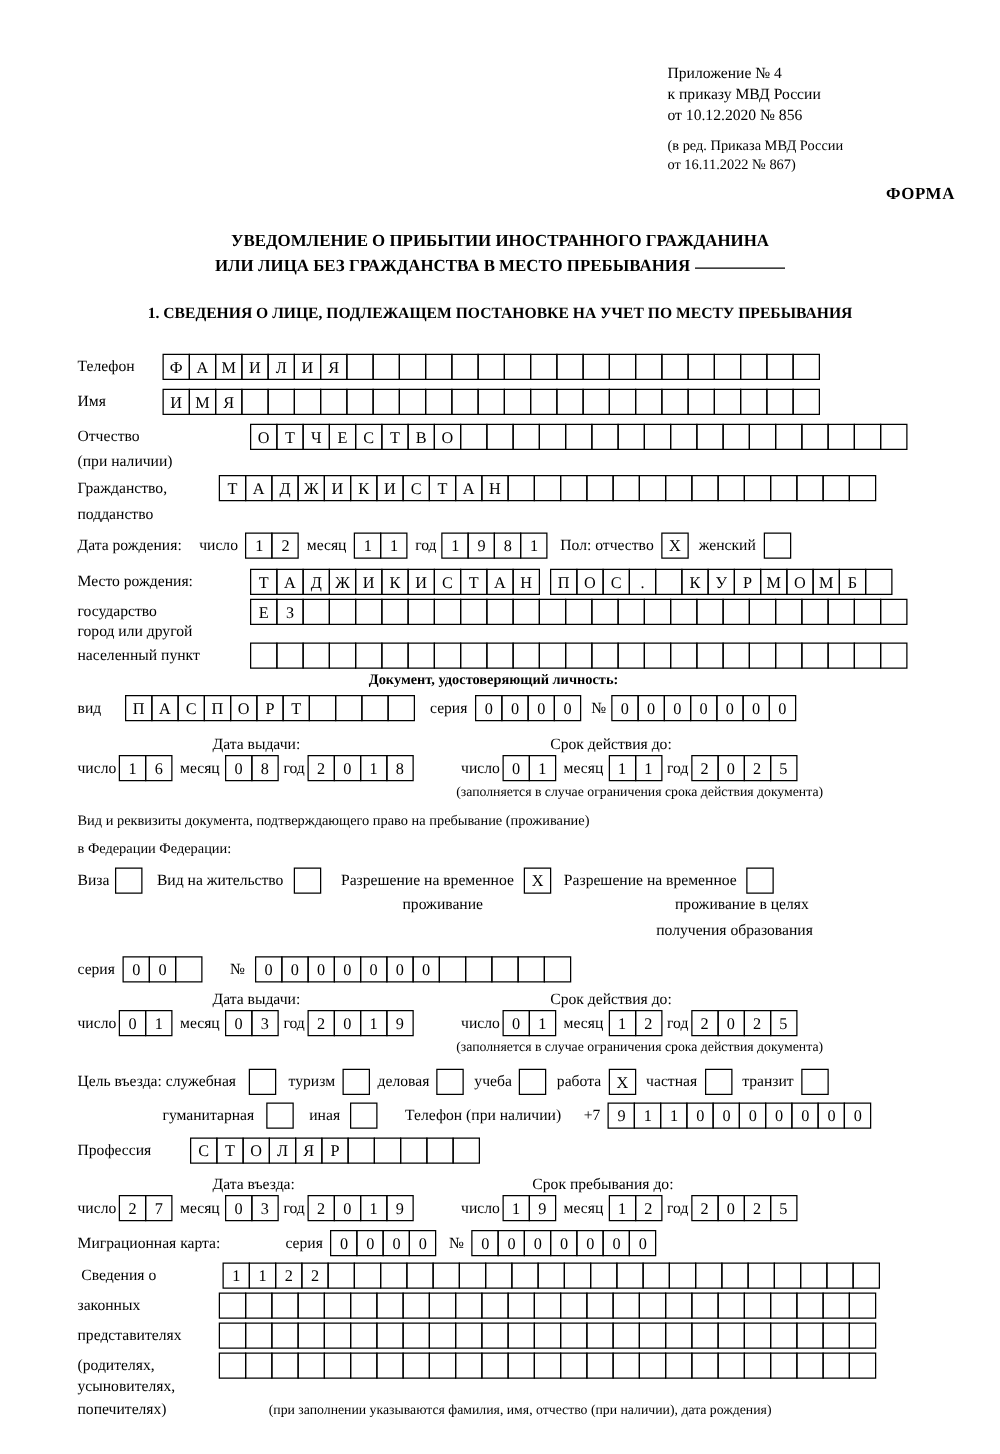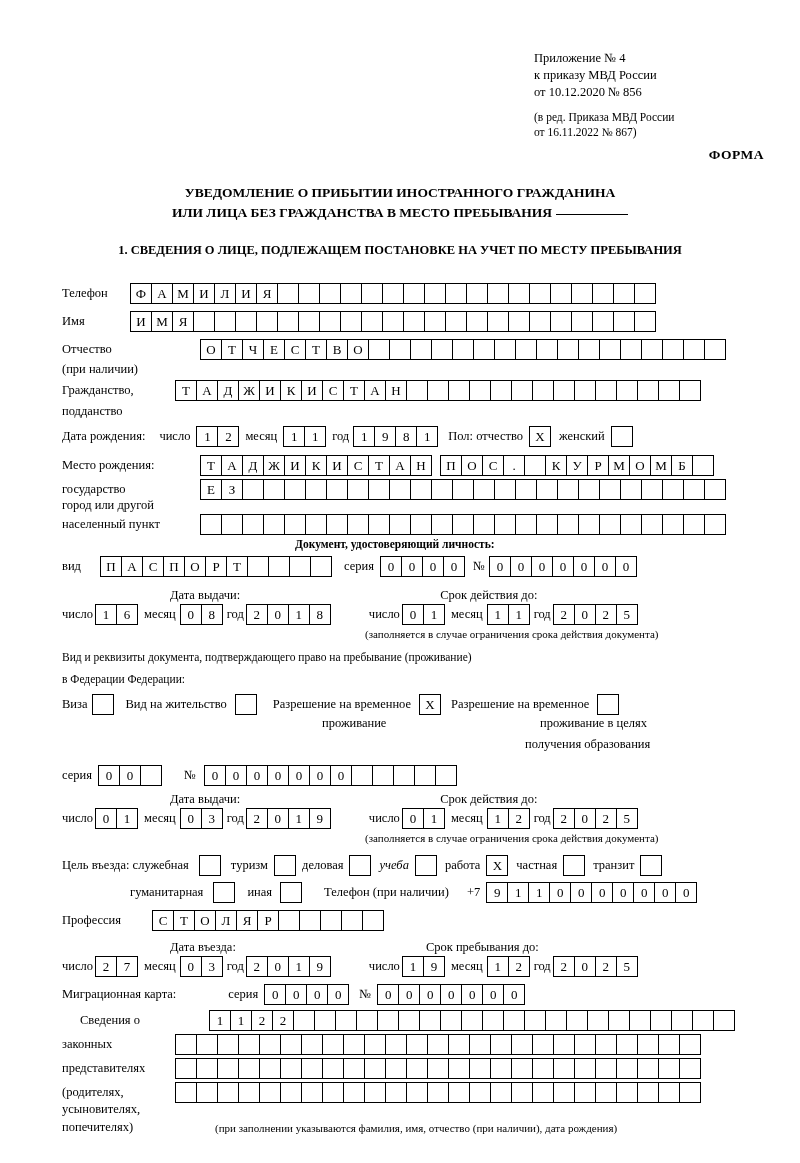--- a/index.html
+++ b/index.html
@@ -502,21 +502,21 @@
     <span class="note">(заполняется в случае ограничения срока действия документа)</span>
   </div>
 
   <div class="row" style="top:855px;left:62px;">
     <span class="lbl">Цель въезда: служебная</span>
     <span class="sgl" style="margin-left:10px;" id="pur-service"></span>
     <span class="lbl" style="margin-left:10px;">туризм</span>
     <span class="sgl" style="margin-left:6px;" id="pur-tourism"></span>
     <span class="lbl" style="margin-left:6px;">деловая</span>
     <span class="sgl" style="margin-left:6px;" id="pur-business"></span>
-    <span class="lbl" style="margin-left:8px;font-style:italic;">учеба</span>
+    <span class="lbl" style="margin-left:8px;">учеба</span>
     <span class="sgl" style="margin-left:6px;" id="pur-study"></span>
     <span class="lbl" style="margin-left:8px;">работа</span>
     <span class="sgl" style="margin-left:6px;" id="pur-work">Х</span>
     <span class="lbl" style="margin-left:8px;">частная</span>
     <span class="sgl" style="margin-left:6px;" id="pur-private"></span>
     <span class="lbl" style="margin-left:8px;">транзит</span>
     <span class="sgl" style="margin-left:6px;" id="pur-transit"></span>
   </div>
 
   <div class="row" style="top:882px;left:130px;">
@@ -612,21 +612,21 @@
         <span class="bx">0</span>
         <span class="bx">0</span>
         <span class="bx">0</span>
         <span class="bx">0</span>
         <span class="bx">0</span>
         <span class="bx">0</span>
         <span class="bx">0</span>
       </span>
   </div>
 
-  <div class="row" style="top:1010px;left:80px;gap:16px;">
+  <div class="row" style="top:1010px;left:65px;">
     <span class="lbl" style="width:113px;display:inline-block;">Сведения о</span>
     <span class="boxes" id="lr1">
         <span class="bx">1</span>
         <span class="bx">1</span>
         <span class="bx">2</span>
         <span class="bx">2</span>
         <span class="bx"></span>
         <span class="bx"></span>
         <span class="bx"></span>
         <span class="bx"></span>

